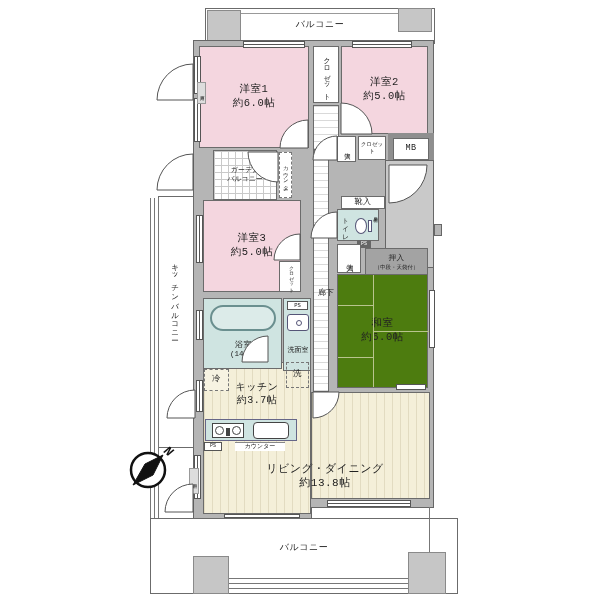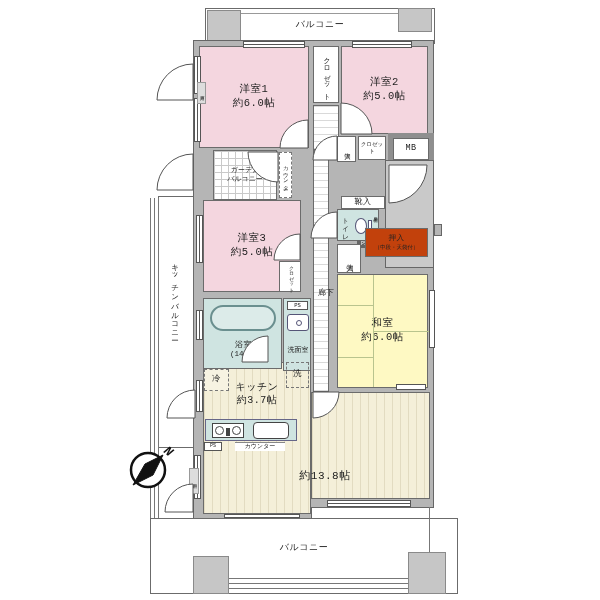--- a/index.html
+++ b/index.html
@@ -13,21 +13,21 @@
   .tile{background-color:#fff;
         background-image:linear-gradient(#c9c9c9 1px,transparent 1px),
                          linear-gradient(90deg,#c9c9c9 1px,transparent 1px);
         background-size:7px 7px}
   .hs{background-color:#fff;
       background-image:repeating-linear-gradient(0deg,#d9d9d9 0 1px,transparent 1px 7px)}
   .vs{background-image:repeating-linear-gradient(90deg,#e2dbc1 0 1px,transparent 1px 8px)}
   .pink{background-color:#f4d6df}
   .teal{background-color:#cfe4e1}
   .cream{background-color:#f4efd9}
-  .green{background-color:#fef9c3}
+  .green{background-color:#4d7c0f}
   .wall{background-color:#b5b5b5}
   .pillar{background-color:#c6c6c6;border:1px solid #8a8a8a}
   .dash{border:1px dashed #777}
   .winH{border:1px solid #555;background:linear-gradient(to bottom,#fff 0 44%,#555 44% 56%,#fff 56% 100%)}
   .winV{border:1px solid #555;background:linear-gradient(to right,#fff 0 44%,#555 44% 56%,#fff 56% 100%)}
   .rail{background:#777}
   svg.ovl{position:absolute;left:0;top:0;pointer-events:none}
 </style>
 </head>
 <body>
@@ -93,21 +93,21 @@
     <span class="a vt" style="left:3px;top:3px;font-size:6.5px">トイレ</span>
     <div class="a" style="left:17px;top:8px;width:12px;height:16px;border:1px solid #557;border-radius:50%;background:#fff"></div>
     <div class="a" style="left:30px;top:10px;width:4px;height:12px;border:1px solid #557;background:#fff"></div>
     <span class="a vt" style="right:1px;top:4px;font-size:4.5px;letter-spacing:0">吊戸棚</span>
   </div>
   <div class="a lb" style="left:357px;top:240px;width:14px;height:8px;background:#666;color:#fff;font-size:5px;letter-spacing:0">PS</div>
 
   <div class="a bd lb" style="left:337px;top:244px;width:24px;height:29px;background:#fff">
     <span class="vt" style="font-size:7px">物入</span>
   </div>
-  <div class="a bd lb" style="left:365px;top:228px;width:63px;height:29px;background:#c2410c">
+  <div class="a bd lb" style="left:365px;top:248px;width:63px;height:29px;background:#a3a3a3">
     <span style="font-size:7.5px">押入</span>
     <span style="font-size:5.5px;letter-spacing:0">（中段・天袋付）</span>
   </div>
 
   <div class="a bd green lb" style="left:337px;top:274px;width:91px;height:114px">
     <div class="a" style="left:35px;top:0;width:1px;height:112px;background:#b9c48e"></div>
     <div class="a" style="left:0;top:30px;width:35px;height:1px;background:#b9c48e"></div>
     <div class="a" style="left:0;top:82px;width:35px;height:1px;background:#b9c48e"></div>
     <div class="a" style="left:35px;top:56px;width:56px;height:1px;background:#b9c48e"></div>
     <span>和室</span>
@@ -159,20 +159,21 @@
       <div class="a" style="left:2px;top:2px;width:9px;height:9px;border:1.5px solid #444;border-radius:50%"></div>
       <div class="a" style="left:19px;top:2px;width:9px;height:9px;border:1.5px solid #444;border-radius:50%"></div>
       <div class="a" style="left:13px;top:4px;width:4px;height:8px;background:#444"></div>
     </div>
     <div class="a" style="left:47px;top:2px;width:36px;height:17px;background:#fff;border:1px solid #444;border-radius:4px"></div>
   </div>
   <div class="a lb" style="left:204px;top:442px;width:18px;height:9px;background:#fff;border:1px solid #555;font-size:5px;letter-spacing:0">PS</div>
   <div class="a lb" style="left:235px;top:442px;width:50px;height:9px;font-size:6px;letter-spacing:0;border-top:1px solid #888;background:#fff">カウンター</div>
 
   <div class="a lb" style="left:235px;top:458px;width:180px;height:36px;font-size:11px">
+    <span>リビング・ダイニング</span>
     <span>約13.8帖</span>
   </div>
 
   <div class="a winH" style="left:243px;top:41px;width:62px;height:7px"></div>
   <div class="a winH" style="left:352px;top:41px;width:60px;height:7px"></div>
   <div class="a winV" style="left:194px;top:56px;width:7px;height:38px"></div>
   <div class="a winV" style="left:194px;top:98px;width:7px;height:44px"></div>
   <div class="a winV" style="left:196px;top:215px;width:7px;height:48px"></div>
   <div class="a winV" style="left:196px;top:310px;width:7px;height:30px"></div>
   <div class="a winV" style="left:196px;top:380px;width:7px;height:32px"></div>

